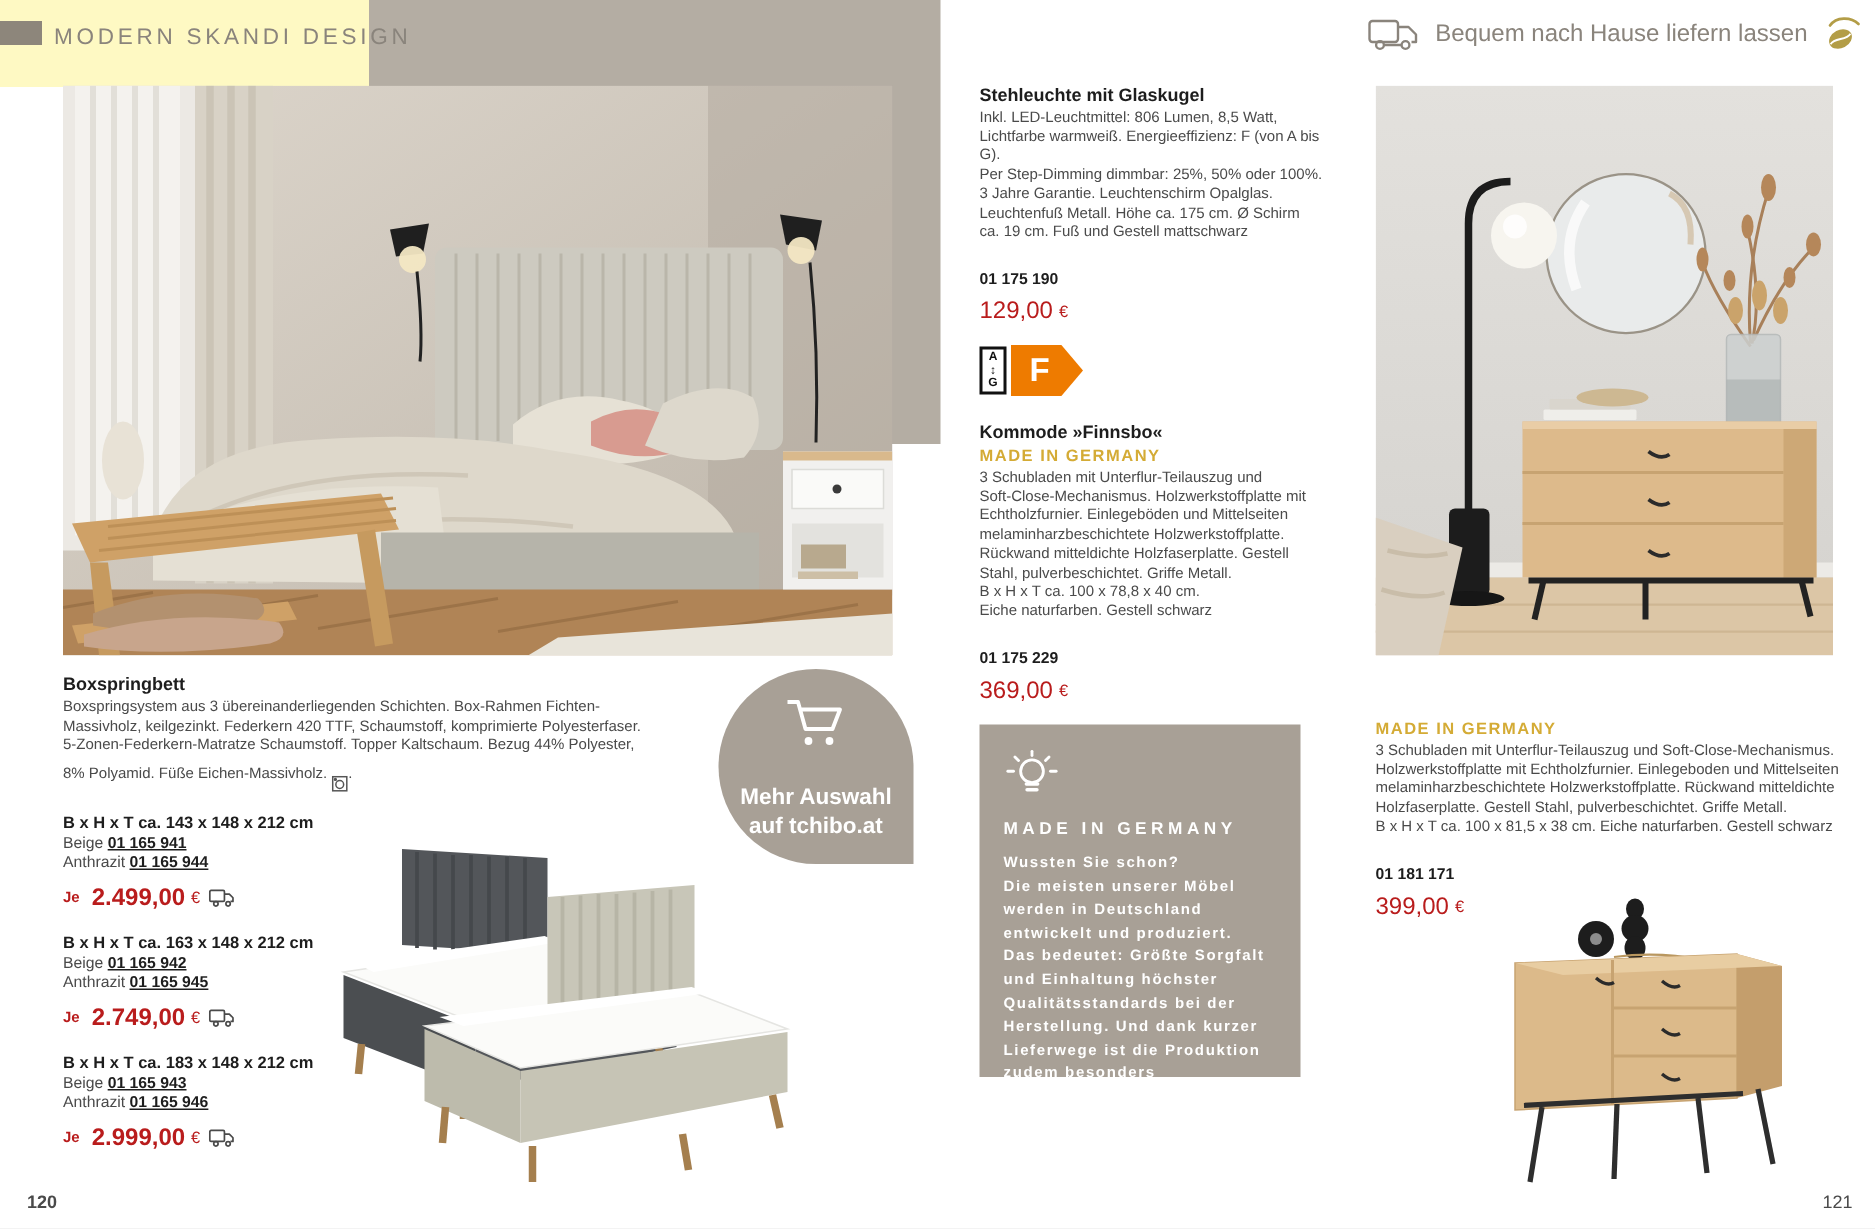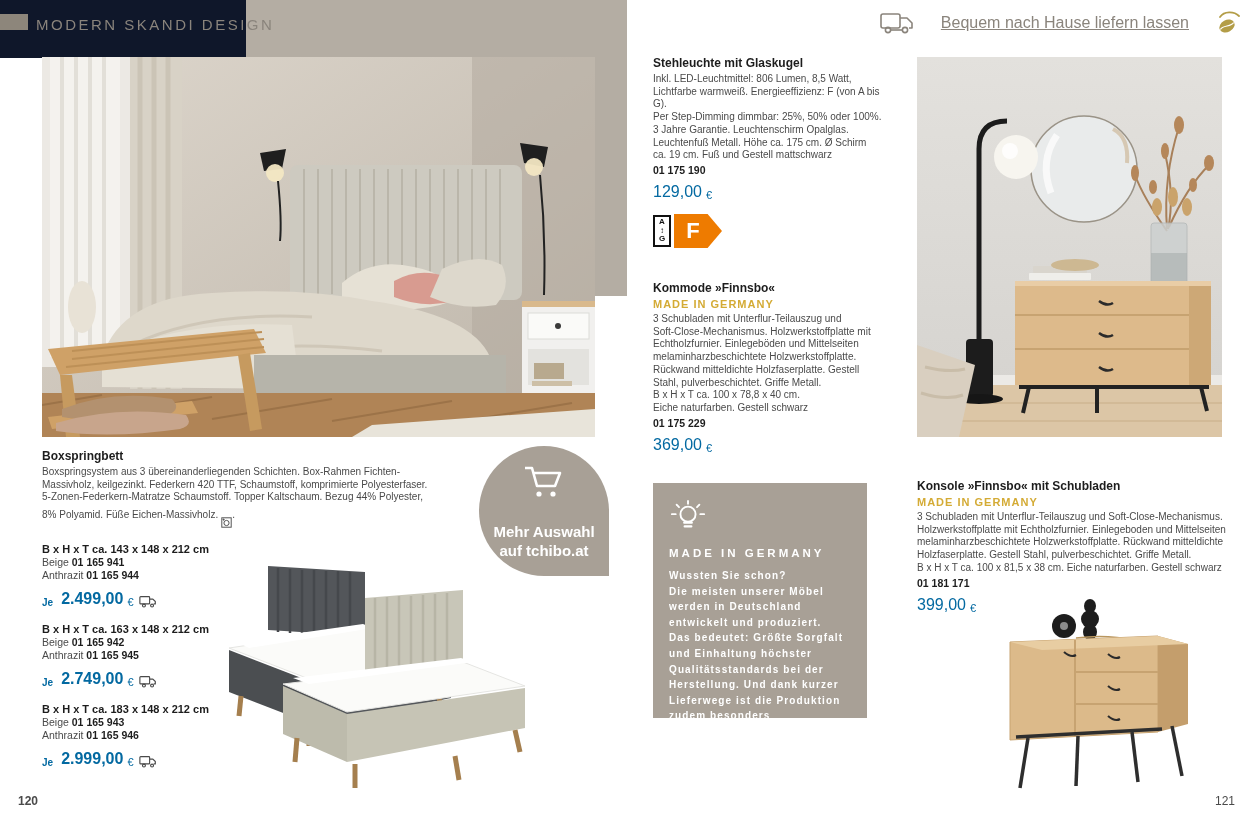--- a/index.html
+++ b/index.html
@@ -1,57 +1,57 @@
 <!DOCTYPE html>
 <html><head>
 <meta charset="utf-8">
 <style>
   html,body{margin:0;padding:0;background:#e9e9e9;}
   .page{position:relative;width:1250px;height:819px;background:#ffffff;overflow:hidden;
         font-family:"Liberation Sans",sans-serif;color:#3f3f3f;margin:0 auto;}
   
   .taupe{position:absolute;left:246px;top:0;width:381px;height:296px;background:#b4ada3;}
   
-  .brand-header{position:absolute;left:0;top:0;width:246px;height:58px;background:#0f172a;}
+  .brand-header{position:absolute;left:0;top:0;width:246px;height:58px;background:#fef9c3;}
   .brand-sq{position:absolute;left:0;top:14px;width:28px;height:16px;background:#8d867b;}
   .brand-title{position:absolute;left:36px;top:16px;font-size:15px;letter-spacing:2.5px;
                color:#8a847c;font-weight:400;white-space:nowrap;}
   
-  .delivery{position:absolute;right:8px;top:9px;display:flex;align-items:center;gap:26px;
-            color:#8a847c;font-size:16px;white-space:nowrap;text-decoration:underline;}
+  .delivery{position:absolute;right:8px;top:9px;display:flex;align-items:center;gap:10px;
+            color:#8a847c;font-size:16px;white-space:nowrap;}
   
   .photo-main{position:absolute;left:42px;top:57px;width:553px;height:380px;overflow:hidden;}
   .photo-right{position:absolute;left:917px;top:57px;width:305px;height:380px;overflow:hidden;}
   .photo-beds{position:absolute;left:213px;top:556px;width:348px;height:238px;}
   .photo-console{position:absolute;left:980px;top:598px;width:265px;height:195px;}
   
   .col{position:absolute;width:235px;}
   .stehleuchte{left:653px;top:56px;}
   .kommode{left:653px;top:281px;}
   .konsole{left:917px;top:479px;width:332px;}
   .boxspring{left:42px;top:449px;width:430px;}
   .prod-title{font-size:12px;font-weight:bold;color:#1d1d1d;margin:0 0 3px 0;}
   .desc{font-size:10px;line-height:12.7px;white-space:pre-line;margin:0;color:#4a4a4a;}
-  .artno{font-size:10.5px;font-weight:bold;color:#1d1d1d;margin-top:2px;}
-  .price-row{margin-top:7px;font-size:16px;color:#0369a1;display:flex;align-items:flex-end;gap:5px;}
+  .artno{font-size:10.5px;font-weight:bold;color:#1d1d1d;margin-top:18px;}
+  .price-row{margin-top:7px;font-size:16px;color:#b91c1c;display:flex;align-items:center;gap:5px;}
   .eur{font-size:11px;margin-left:-1px;}
   .madein{color:#d4ab35;font-weight:bold;font-size:11px;letter-spacing:1px;margin:1px 0 3px 0;}
   
   .energy{display:flex;align-items:center;margin-top:13px;}
   .energy-scale{width:14px;border:2px solid #111;background:#fff;display:flex;flex-direction:column;
                 align-items:center;font-size:8px;font-weight:bold;line-height:8.5px;color:#111;padding:1px 0;}
   .energy-class{width:48px;height:34px;background:#ee7b00;color:#fff;font-size:22px;font-weight:bold;
                 display:flex;align-items:center;justify-content:center;
                 clip-path:polygon(0 0,70% 0,100% 50%,70% 100%,0 100%);padding-right:10px;
                 box-sizing:border-box;margin-left:3px;}
   
   .variant{margin-top:14px;}
   .dim{font-size:11px;font-weight:bold;color:#1d1d1d;line-height:14px;}
   .colorrow{font-size:10.5px;line-height:13.5px;color:#4a4a4a;}
-  .colorrow b{color:#1d1d1d;}
+  .colorrow b{color:#1d1d1d;text-decoration:underline;}
   .je{font-size:10px;font-weight:bold;margin-right:3px;}
   .bigprice{font-size:16px;font-weight:bold;}
   
   .badge{position:absolute;left:479px;top:446px;width:130px;height:130px;background:#a8a096;
          border-radius:50% 50% 0 50%;display:flex;flex-direction:column;align-items:center;
          justify-content:center;color:#fff;z-index:6;}
   .badge-text{font-size:15px;font-weight:bold;text-align:center;line-height:19px;margin-top:19px;}
   
   .infobox{position:absolute;left:653px;top:483px;width:214px;height:235px;background:#a8a096;
            color:#fff;padding:16px 16px;box-sizing:border-box;z-index:2;}
@@ -407,21 +407,20 @@
 entwickelt und produziert.
 Das bedeutet: Größte Sorgfalt
 und Einhaltung höchster
 Qualitätsstandards bei der
 Herstellung. Und dank kurzer
 Lieferwege ist die Produktion
 zudem besonders klimaschonend.</div>
   </div>
 
   <div class="col konsole">
-    <p class="prod-title">Konsole »Finnsbo« mit Schubladen</p>
     <div class="madein">MADE IN GERMANY</div>
     <p class="desc">3 Schubladen mit Unterflur-Teilauszug und Soft-Close-Mechanismus.
 Holzwerkstoffplatte mit Echtholzfurnier. Einlegeboden und Mittelseiten
 melaminharzbeschichtete Holzwerkstoffplatte. Rückwand mitteldichte
 Holzfaserplatte. Gestell Stahl, pulverbeschichtet. Griffe Metall.
 B x H x T ca. 100 x 81,5 x 38 cm. Eiche naturfarben. Gestell schwarz</p>
     <div class="artno">01 181 171</div>
     <div class="price-row">
       <span>399,00</span>
       <span class="eur">€</span>

